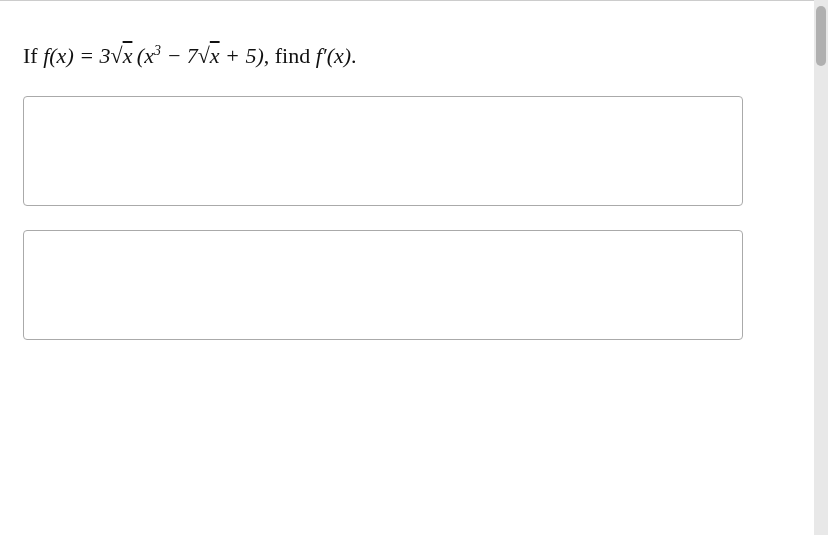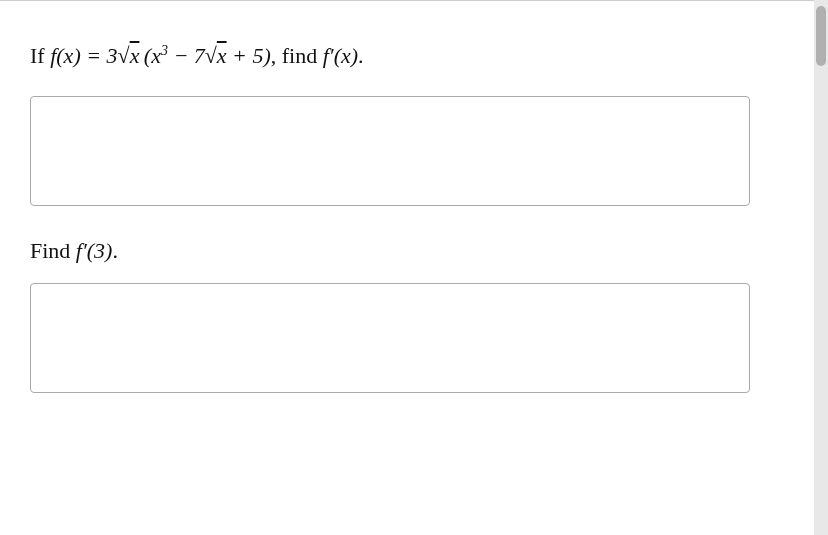--- a/index.html
+++ b/index.html
@@ -20,21 +20,21 @@
 
     .main-container {
       width: 100%;
       height: 100%;
       display: flex;
       flex-direction: row;
     }
 
     .content-area {
       flex: 1;
-      padding: 20px 30px 20px 30px;
+      padding: 20px 30px 20px 23px;
       display: flex;
       flex-direction: column;
       gap: 0;
       border-top: 1.5px solid #cccccc;
     }
 
     .question-block {
       padding: 18px 0 18px 0;
       border-bottom: none;
     }
@@ -94,25 +94,20 @@
   <div class="content-area">
 
     <div class="question-block">
       <div class="math-text">
         If <span class="math-formula"><i>f</i>(<i>x</i>) = 3<span style="white-space:nowrap">√<span style="text-decoration: overline; font-style:italic">x</span></span> (<i>x</i><sup>3</sup> − 7<span style="white-space:nowrap">√<span style="text-decoration: overline; font-style:italic">x</span></span> + 5)</span>, find <span class="math-formula"><i>f</i>′(<i>x</i>)</span>.
       </div>
     </div>
 
     <div class="answer-box"></div>
 
-    <div class="second-question">
-      <div class="math-text">
-        Find <span class="math-formula"><i>f</i>′(3)</span>.
-      </div>
-    </div>
 
     <div class="answer-box"></div>
 
   </div>
 
   <div class="scrollbar-track">
     <div class="scrollbar-thumb"></div>
   </div>
 </div>
 

